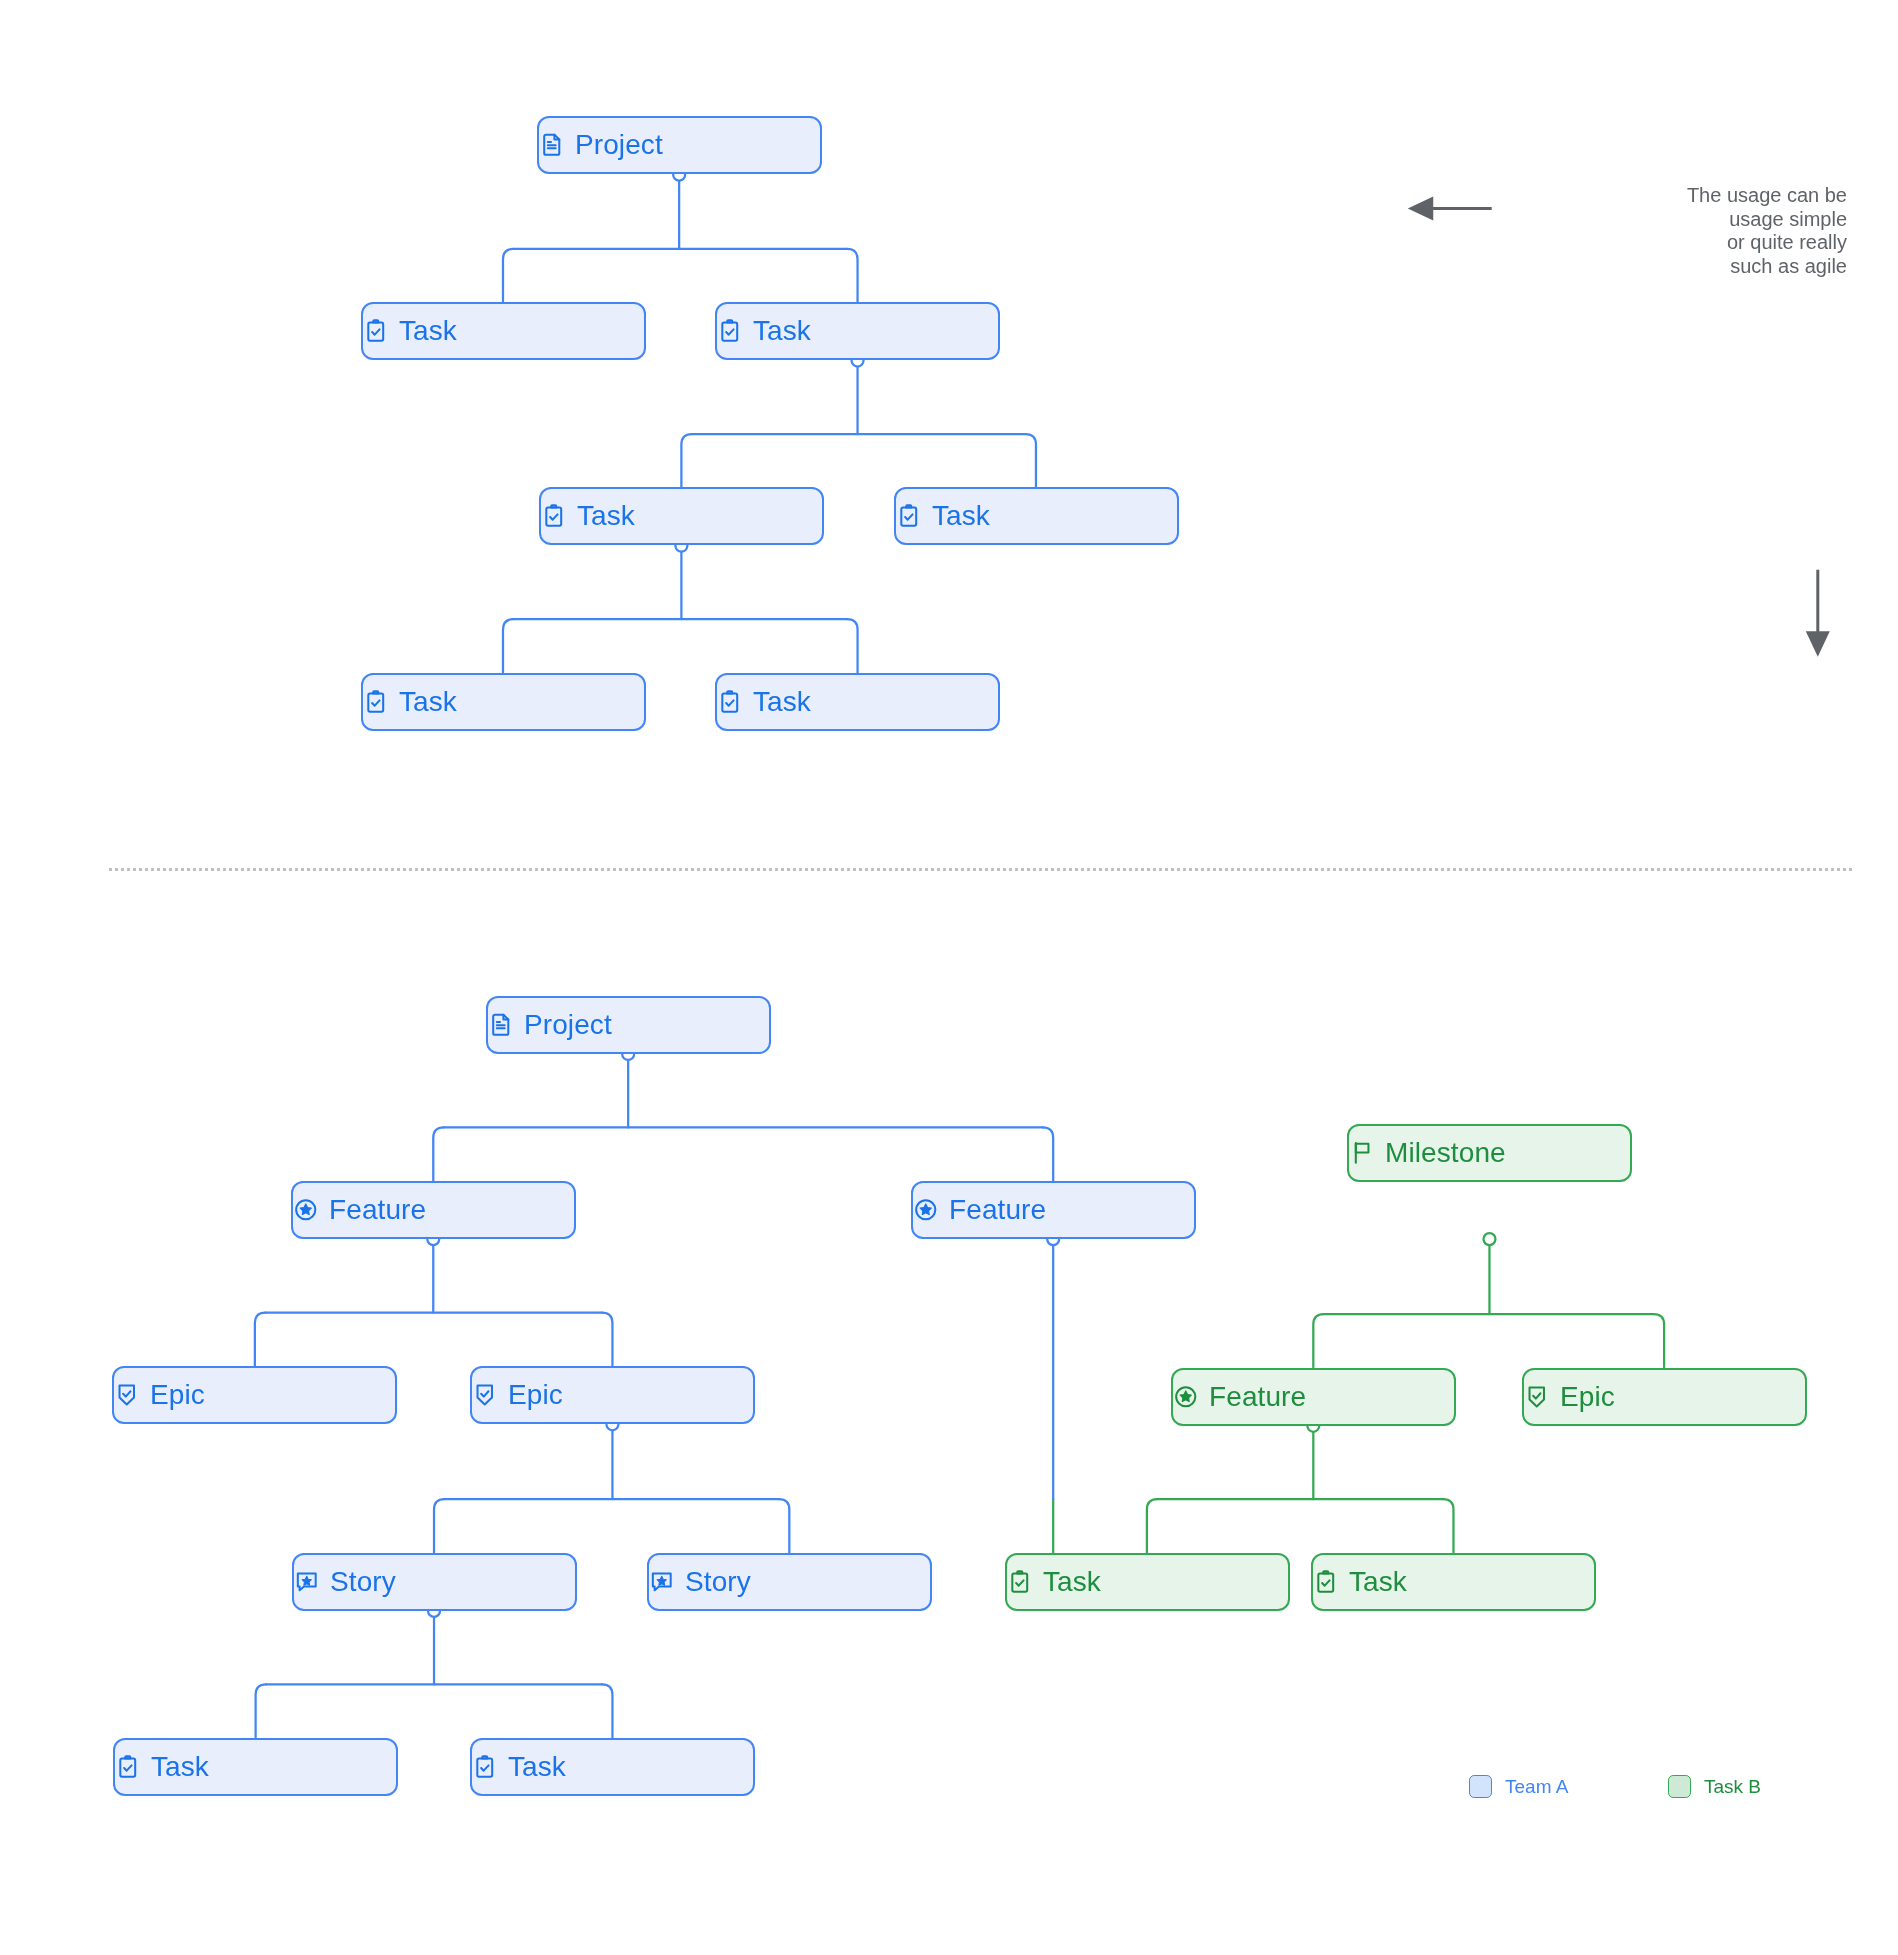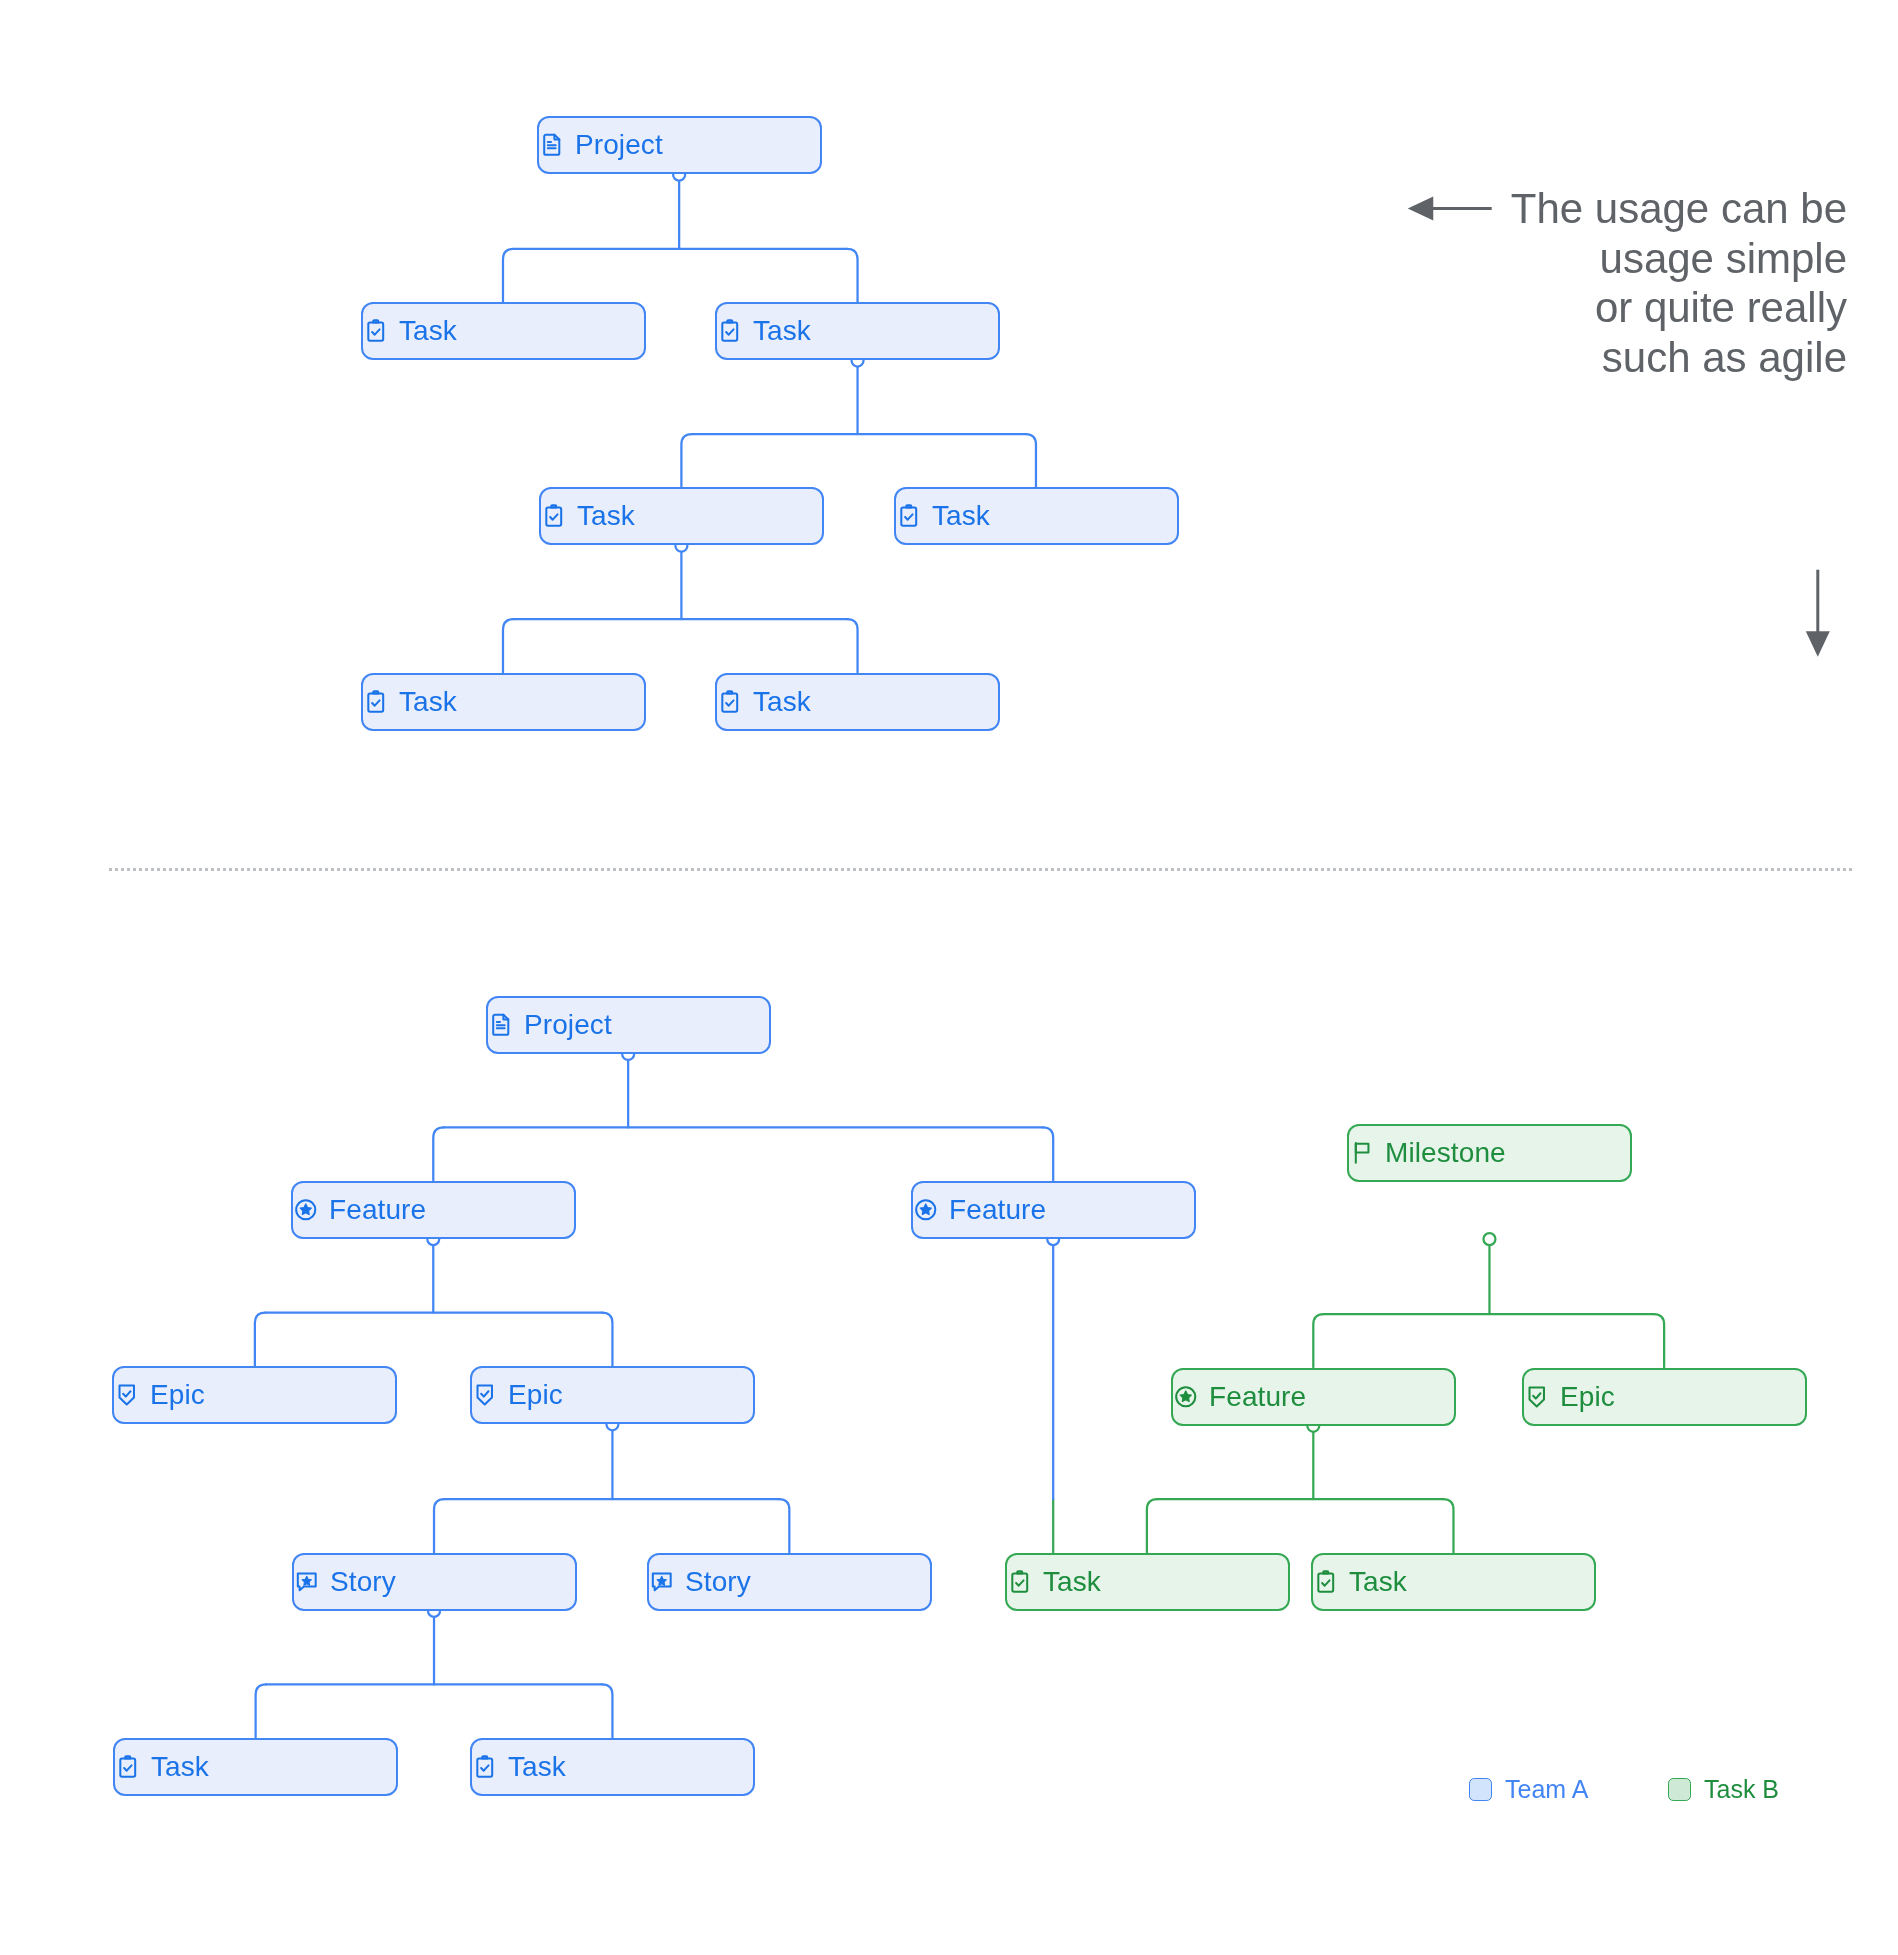--- a/index.html
+++ b/index.html
@@ -59,38 +59,38 @@
   .node.team-b {
     border-color: #34a853;
     background: #e6f4ea;
     color: #1e8e3e;
   }
 
   .annotation {
     position: absolute;
     text-align: right;
     color: #5f6368;
-    font-size: 42px;
+    font-size: 20px;
     line-height: 1.18;
     white-space: nowrap;
   }
   .annotation .ann-line { display: block; }
 
   .divider {
     position: absolute;
     height: 0;
     border-top: 3px dotted #bdc1c6;
   }
 
   .legend {
     position: absolute;
     display: flex;
-    align-items: center;
+    align-items: flex-end;
     gap: 13.5px;
-    font-size: 25px;
+    font-size: 19px;
   }
   .legend .swatch {
     width: 22.5px;
     height: 22.5px;
     border-radius: 5.2px;
     border-width: 1.5px;
     border-style: solid;
     box-sizing: border-box;
   }
   .legend.team-a { color: #4285f4; }

